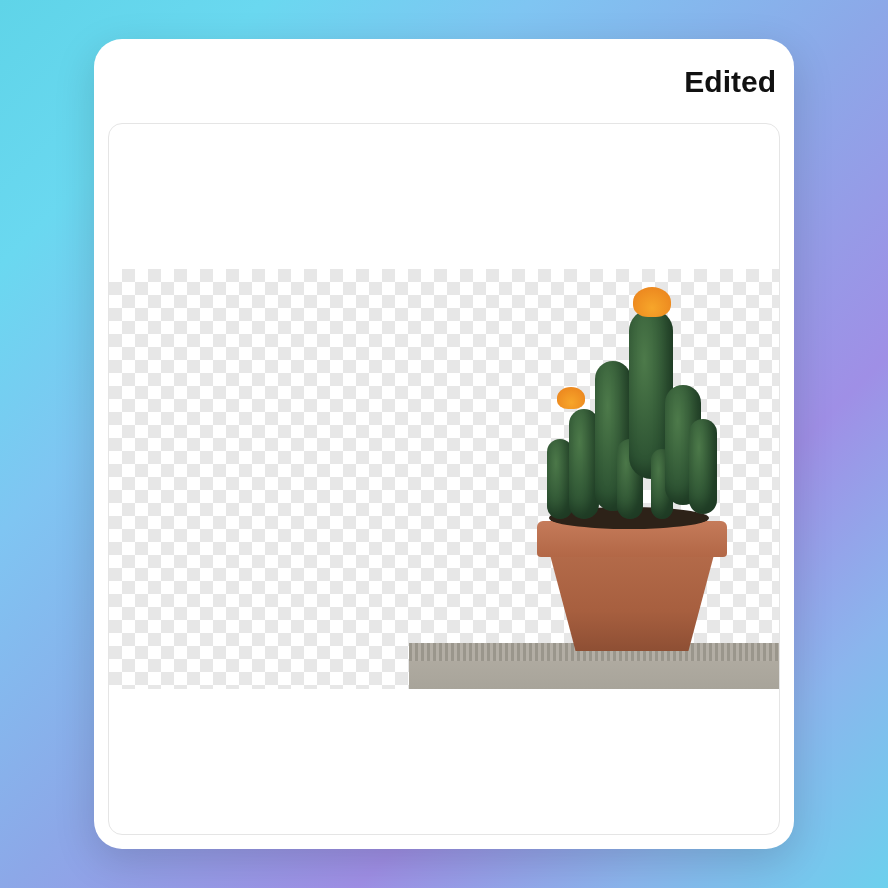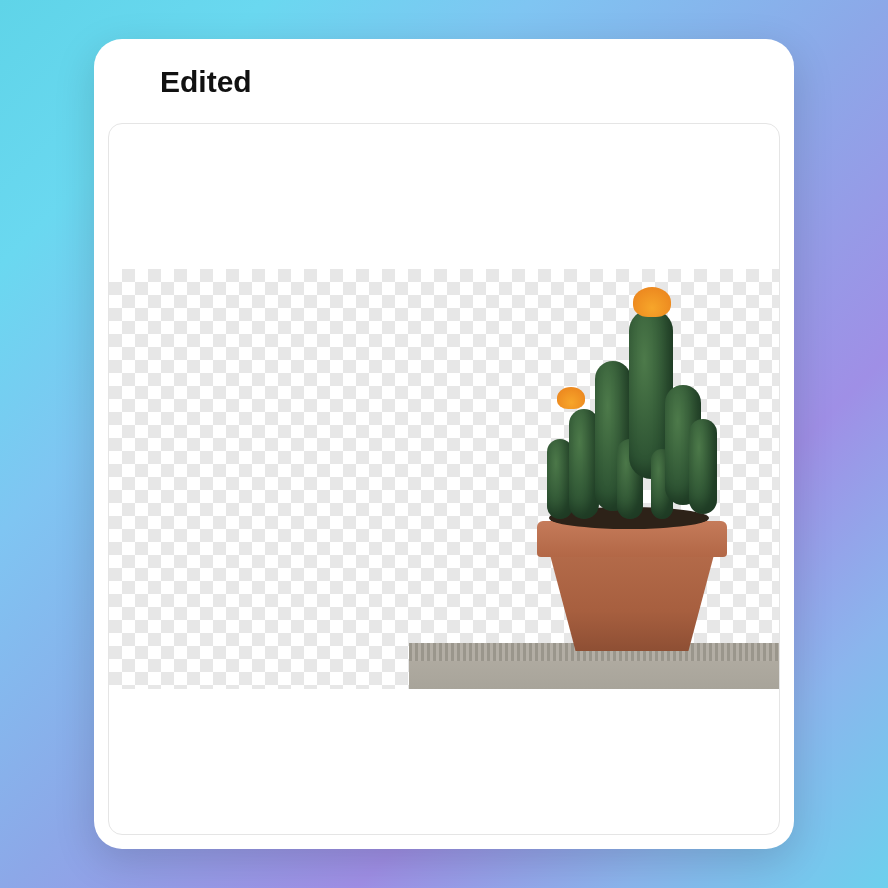--- a/index.html
+++ b/index.html
@@ -25,24 +25,23 @@
       height: 810px;
       background: #fff;
       border-radius: 28px;
       box-shadow: 0 12px 40px rgba(0,0,0,0.15);
       padding: 14px 14px;
       display: flex;
       flex-direction: column;
     }
     .header {
       display: flex;
-      justify-content: space-between;
+      justify-content: flex-end;
       align-items: center;
       padding: 12px 4px 24px 4px;
-      margin-left: 48px;
     }
     .title {
       font-size: 30px;
       font-weight: 700;
       color: #111;
     }
     .toggle-group {
       display: flex;
       align-items: center;
       gap: 14px;

